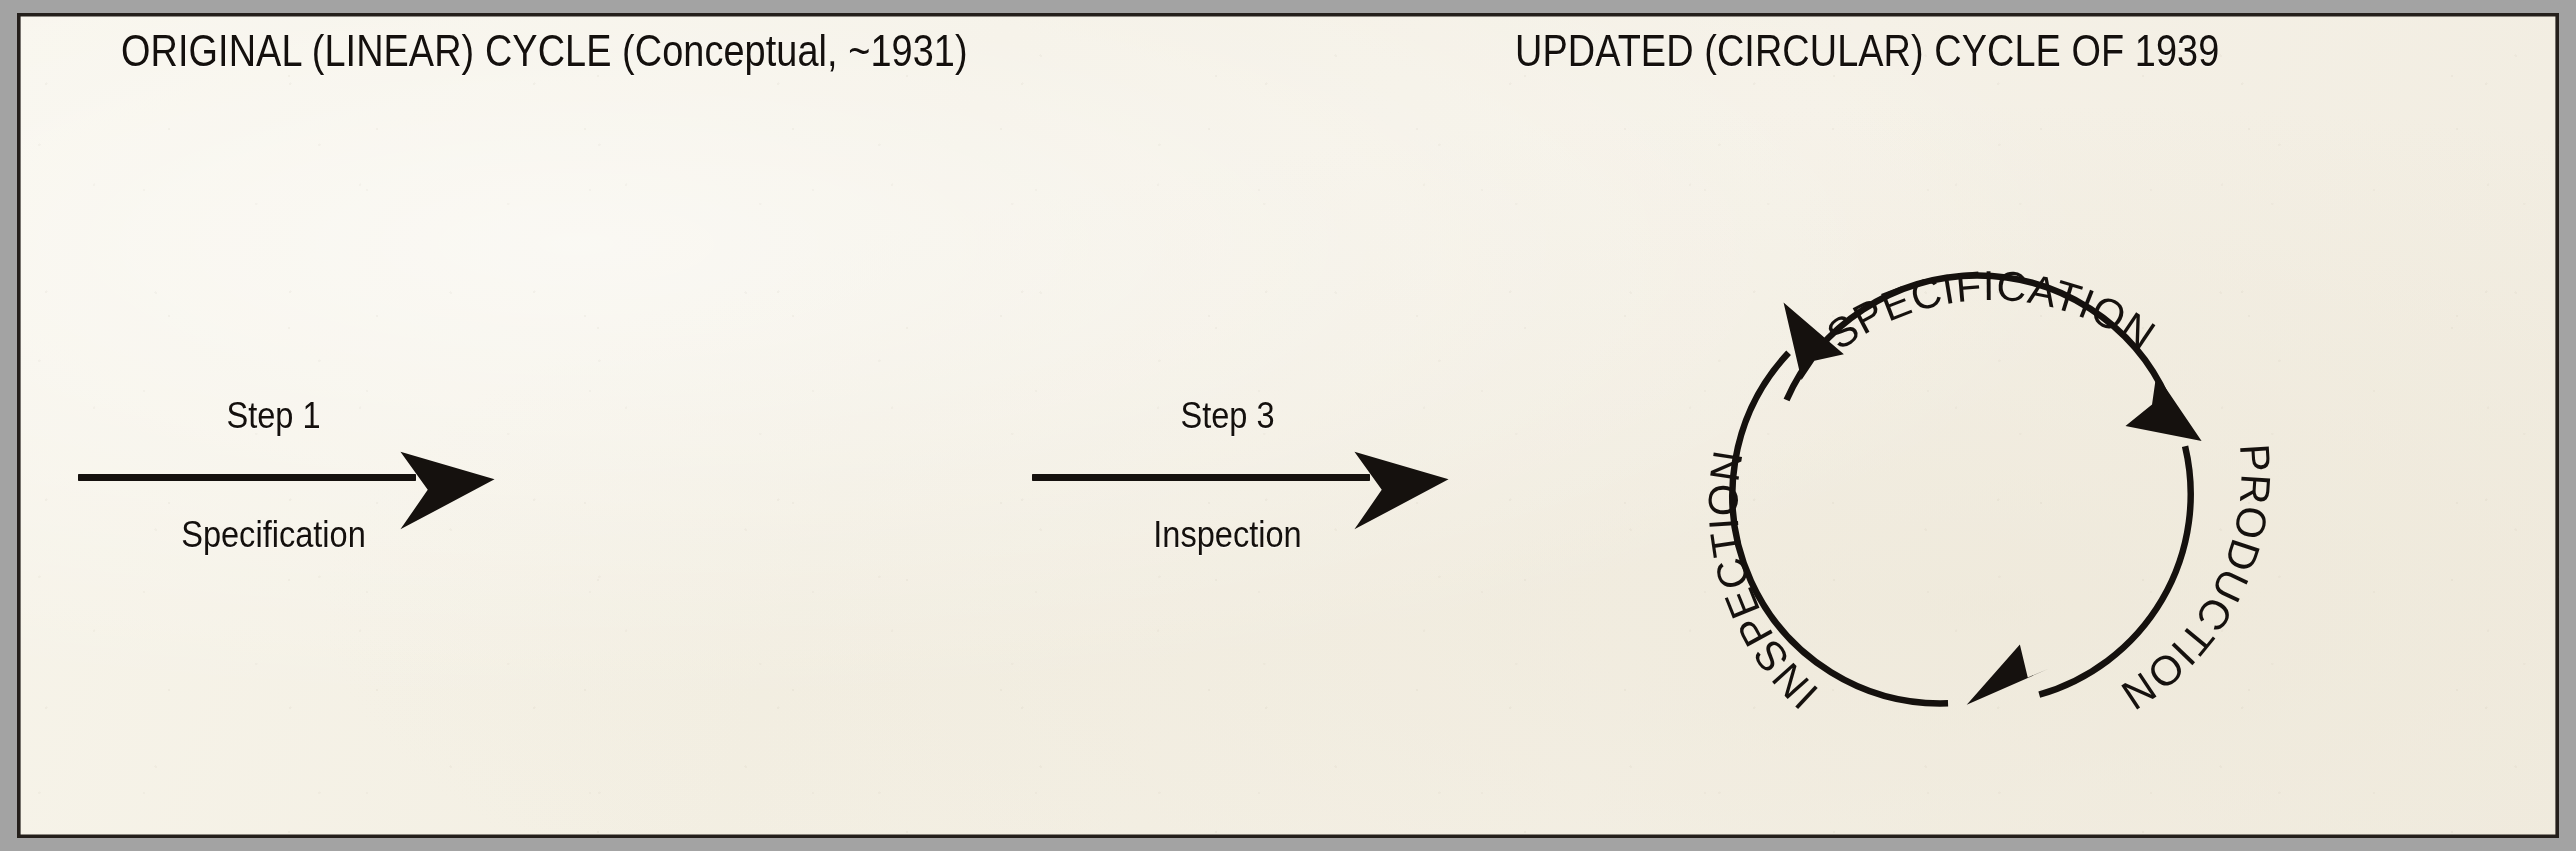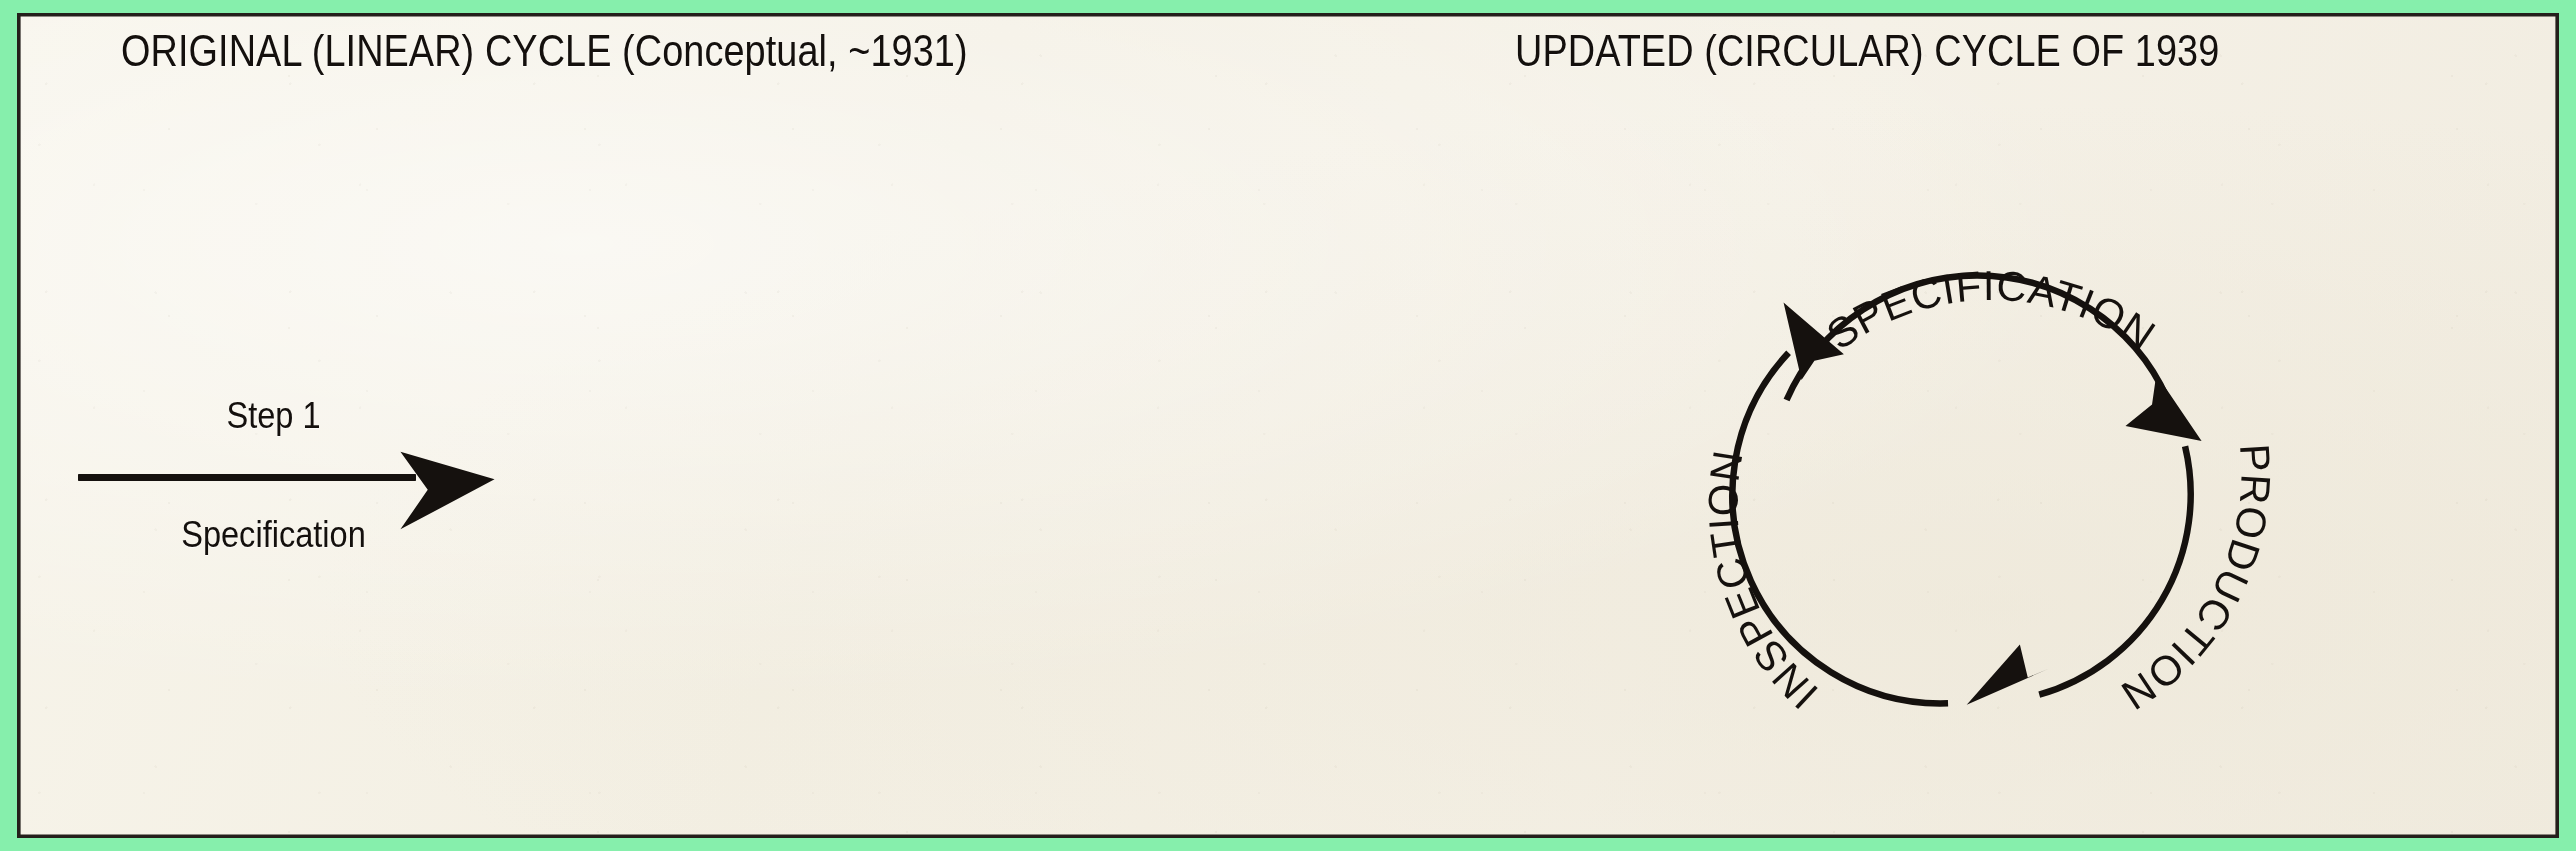--- a/index.html
+++ b/index.html
@@ -5,21 +5,21 @@
   html,body{margin:0;padding:0;}
   body{
     width:2576px;height:851px;
     background:#e9e5d8;
     font-family:"Liberation Sans", sans-serif;
     overflow:hidden;
   }
   #page{
     position:relative;
     width:2576px;height:851px;
-    background:#86efac;
+    background:#a3a3a3;
   }
   
   #sheet{
     position:absolute;
     left:17px;top:13px;
     width:2542px;height:825px;
     background:
       radial-gradient(ellipse at 22% 28%, rgba(255,255,255,.55), rgba(255,255,255,0) 55%),
       radial-gradient(ellipse at 78% 72%, rgba(236,230,214,.6), rgba(236,230,214,0) 60%),
       linear-gradient(110deg,#f7f4ea 0%,#f3efe3 35%,#f5f1e7 65%,#f1ece0 100%);
@@ -124,20 +124,30 @@
       <div class="shaft" style="width:338px;"></div>
       <div class="head" style="left:327px;">
         <svg width="97" height="81" viewBox="0 0 135 112" aria-hidden="true">
           <path d="M2 2 L133 40.5 L2 110 L40 55 Z" fill="#15110e"></path>
         </svg>
       </div>
       <div class="sub">Specification</div>
     </div>
 
 
+    <div class="step" style="left:1026px; top:395px;">
+      <div class="cap">Step 3</div>
+      <div class="shaft" style="width:338px;"></div>
+      <div class="head" style="left:327px;">
+        <svg width="97" height="81" viewBox="0 0 135 112" aria-hidden="true">
+          <path d="M2 2 L133 40.5 L2 110 L40 55 Z" fill="#15110e"></path>
+        </svg>
+      </div>
+      <div class="sub">Inspection</div>
+    </div>
 
   </div>
 
   <div id="circular">
     <svg width="589" height="647" viewBox="0 0 820 900" aria-hidden="true">
       <defs>
 
         <path id="pathSpec" d="M 96.9 389.6 A 345 345 0 0 1 683.1 389.6" fill="none"></path>
         <path id="pathProd" d="M 723.2 366.4 A 345 345 0 0 1 509.1 792.3" fill="none"></path>
         <path id="pathInsp" d="M 169.3 784.3 A 345 345 0 0 1 50.2 418.2" fill="none"></path>

